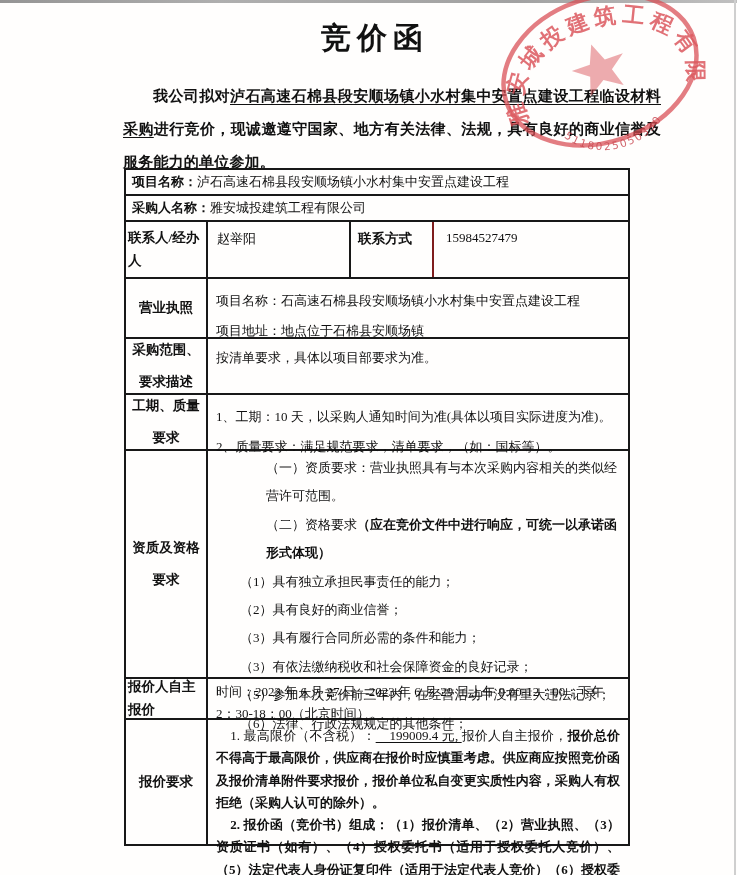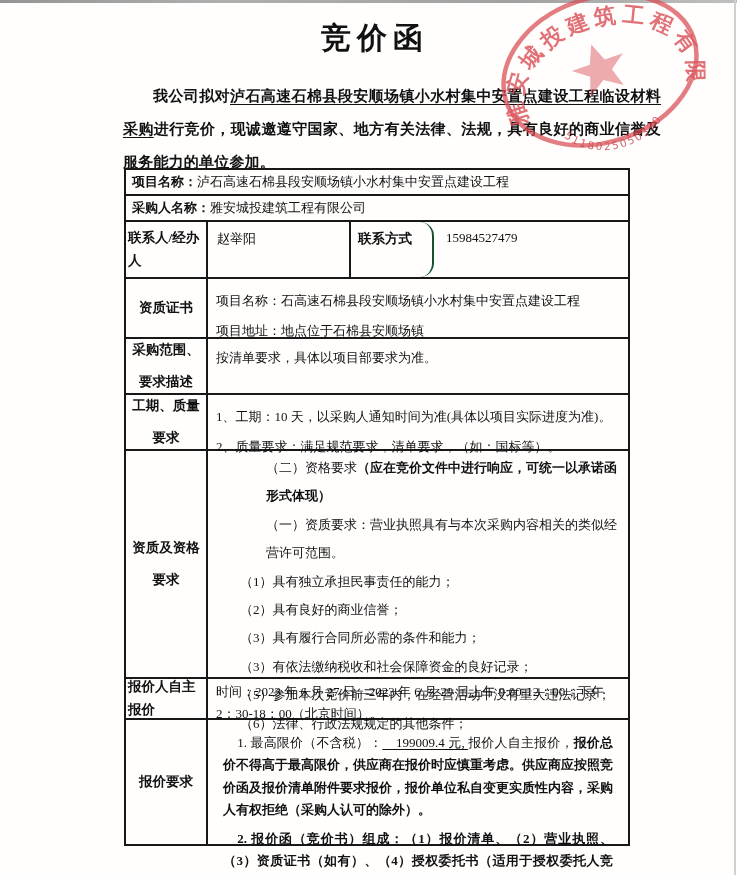--- a/index.html
+++ b/index.html
@@ -41,32 +41,32 @@
     font-weight:bold; font-size:13.5px; display:flex; align-items:center;
     justify-content:center; text-align:center; line-height:2.35; padding:0 2px; }
   .lbl.left { justify-content:flex-start; text-align:left; line-height:1.65; align-items:center; }
   .val { flex:1; padding:0 8px; min-width:0; }
   .inline-row { display:flex; align-items:center; padding-left:6px; }
   .inline-row b { font-weight:bold; }
   .h26 { height:26px; } .h57 { height:57px; } .h60 { height:60px; }
   .h56 { height:56px; } .h228 { height:228px; } .h41 { height:41px; } .h124 { height:124px; }
 
   .c2 { flex:0 0 143px; border-right:2px solid #181818; padding:8px 0 0 9px; box-sizing:border-box; }
-  .lbl2 { flex:0 0 83px; border-right:2px solid #14532d; font-weight:bold;
-    font-size:13.5px; padding:8px 0 0 7px; box-sizing:border-box;border-radius:14px; }
+  .lbl2 { flex:0 0 83px; border-right:2px solid #7f1d1d; font-weight:bold;
+    font-size:13.5px; padding:8px 0 0 7px; box-sizing:border-box; }
   .c4 { flex:1; padding:8px 0 0 12px; }
 
   .two-line { padding-top:7px; line-height:30px; }
   .one-line-top { padding-top:10px; }
   .qual { padding-top:3px; line-height:28.4px; }
   .ind-big { padding-left:50px; }
   .ind-sm { padding-left:24px; }
   .dense { line-height:21.5px; padding-top:2px; }
   .quote { line-height:22.3px; padding-top:5px; text-align:justify; }
-  .quote p { margin:7px; text-indent:1.1em; }
+  .quote p { margin:0; text-indent:1.1em; }
   .u-pre { text-decoration:underline; white-space:pre; text-underline-offset:2px; }
   b { font-weight:bold; }
 </style>
 </head>
 <body>
 
 <div class="page">
 
   <div class="edge-top"></div>
   <div class="edge-right"></div>
@@ -107,21 +107,21 @@
     </div>
 
     <div class="row h57">
       <div class="lbl left">联系人/经办人</div>
       <div class="c2">赵举阳</div>
       <div class="lbl2">联系方式</div>
       <div class="c4">15984527479</div>
     </div>
 
     <div class="row h60">
-      <div class="lbl">资质证书</div>
+      <div class="lbl">营业执照</div>
       <div class="val two-line">
         <div>项目名称：石高速石棉县段安顺场镇小水村集中安置点建设工程</div>
         <div>项目地址：地点位于石棉县安顺场镇</div>
       </div>
     </div>
 
     <div class="row h56">
       <div class="lbl">采购范围、要求描述</div>
       <div class="val one-line-top">按清单要求，具体以项目部要求为准。</div>
     </div>
@@ -130,22 +130,22 @@
       <div class="lbl">工期、质量要求</div>
       <div class="val two-line">
         <div>1、工期：10 天，以采购人通知时间为准(具体以项目实际进度为准)。</div>
         <div>2、质量要求：满足规范要求，清单要求，（如：国标等）。</div>
       </div>
     </div>
 
     <div class="row h228">
       <div class="lbl">资质及资格要求</div>
       <div class="val qual">
+        <div class="ind-big">（一）资质要求：营业执照具有与本次采购内容相关的类似经营许可范围。</div>
         <div class="ind-big"><span>（二）资格要求</span><b>（应在竞价文件中进行响应，可统一以承诺函形式体现）</b></div>
-        <div class="ind-big">（一）资质要求：营业执照具有与本次采购内容相关的类似经营许可范围。</div>
         <div class="ind-sm">（1）具有独立承担民事责任的能力；</div>
         <div class="ind-sm">（2）具有良好的商业信誉；</div>
         <div class="ind-sm">（3）具有履行合同所必需的条件和能力；</div>
         <div class="ind-sm">（3）有依法缴纳税收和社会保障资金的良好记录；</div>
         <div class="ind-sm">（5）参加本次竞价前三年内，在经营活动中没有重大违法记录；</div>
         <div class="ind-sm">（6）法律、行政法规规定的其他条件；</div>
       </div>
     </div>
 
     <div class="row h41">

